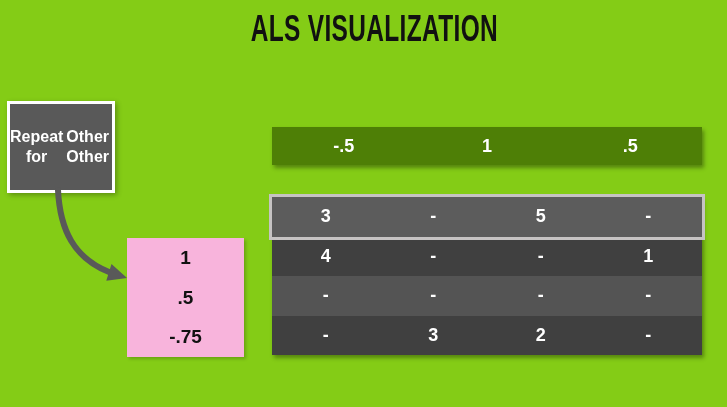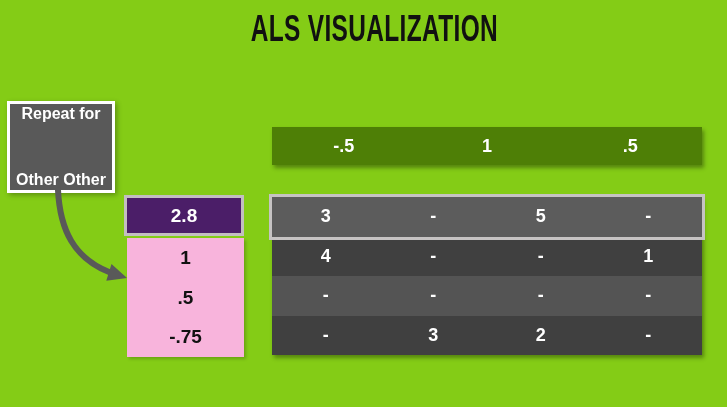--- a/index.html
+++ b/index.html
@@ -11,21 +11,21 @@
     position:absolute; top:12px; left:0; width:727px; padding-left:32px;
     box-sizing:border-box; text-align:center;
     font-size:36px; line-height:34px; font-weight:700; color:#111111;
     transform:scaleX(0.68); letter-spacing:0.5px; white-space:nowrap;
   }
   .note-box {
     position:absolute; left:7px; top:101px; width:102px; height:86px;
     background:#595959; border:3px solid #ffffff;
     box-shadow:2px 2px 5px rgba(0,0,0,0.3);
     color:#ffffff; font-size:16px; font-weight:700; line-height:20px;
-    display:flex; flex-direction:column; align-items:center; justify-content:space-between;
+    display:flex; flex-direction:row; align-items:center; justify-content:space-between;
     text-align:center;
   }
   .arrow-layer { position:absolute; left:0; top:0; width:727px; height:407px; pointer-events:none; }
   .uv-header {
     position:absolute; left:124px; top:195px; width:114px; height:35px;
     background:#4b1e68; border:3px solid #c3bec1;
     color:#ffffff; font-size:19px; font-weight:700;
     display:flex; align-items:center; justify-content:center;
   }
   .uv-body {
@@ -70,21 +70,20 @@
   <div class="note-box">
     <div>Repeat for</div>
     <div>Other Other</div>
   </div>
 
   <svg class="arrow-layer" viewBox="0 0 727 407" xmlns="http://www.w3.org/2000/svg">
     <path d="M 58 190 C 60 230, 74 258, 109 272" fill="none" stroke="#595959" stroke-width="6" stroke-linecap="round"></path>
     <polygon points="127,278 106.3,280.8 111.5,264" fill="#595959"></polygon>
   </svg>
 
-  <div class="uv-header">2.8</div>
 
   <div class="uv-body">
     <div class="uv-cell">1</div>
     <div class="uv-cell">.5</div>
     <div class="uv-cell">-.75</div>
   </div>
 
   <div class="item-row">
     <div class="item-cell">-.5</div>
     <div class="item-cell">1</div>

